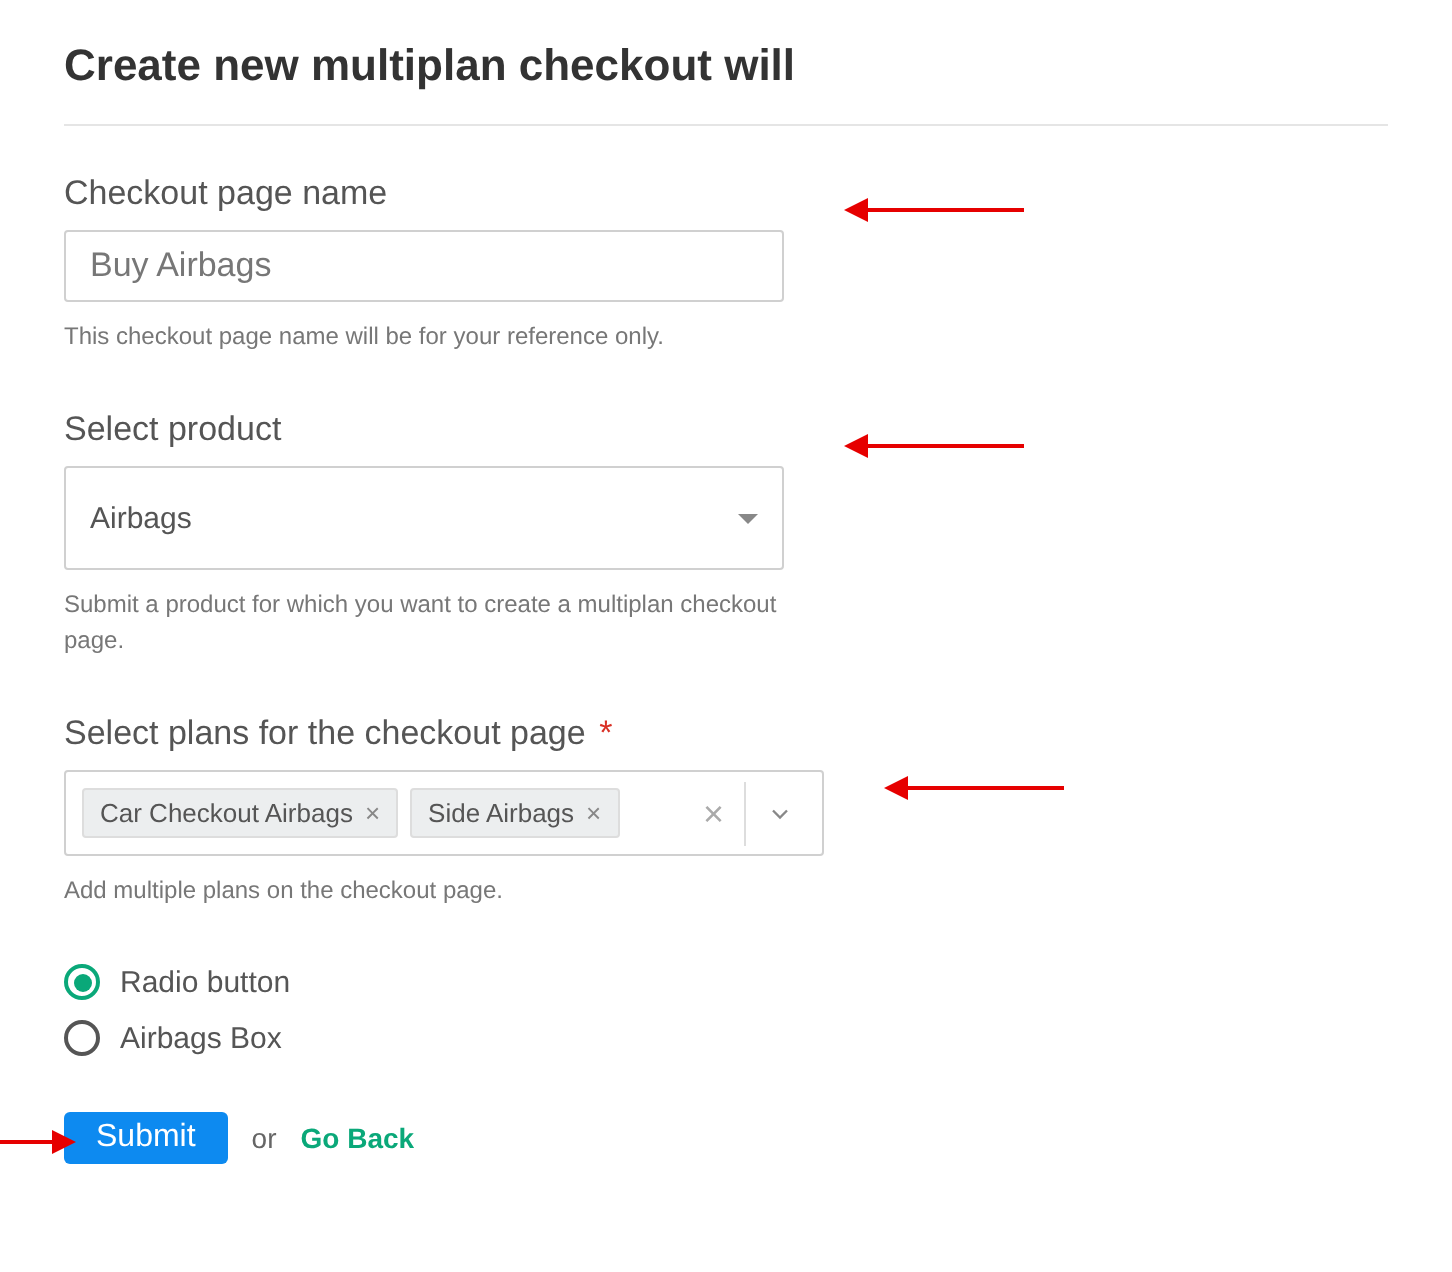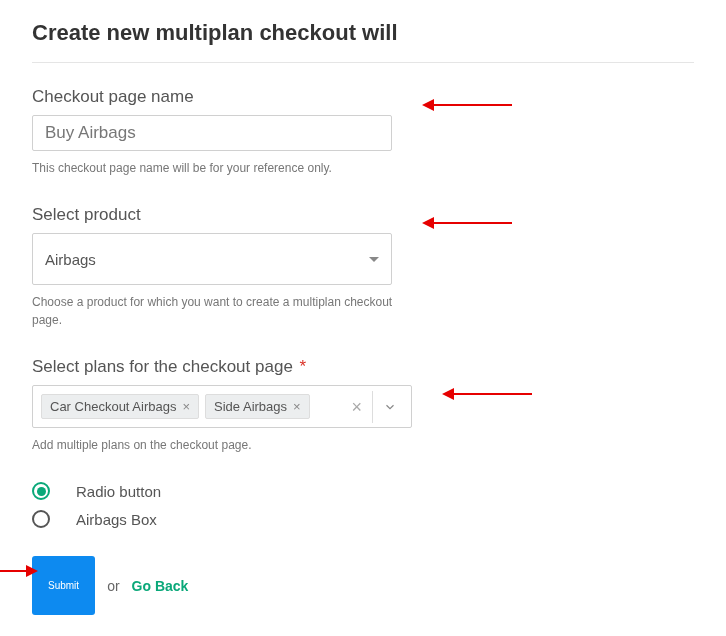--- a/index.html
+++ b/index.html
@@ -116,21 +116,21 @@
     .ms-toggle {
       padding: 0 10px;
       cursor: pointer;
       color: #888;
       display: flex;
       align-items: center;
     }
     .radio-option {
       display: flex;
       align-items: center;
-      gap: 26px;
+      gap: 10px;
       margin-bottom: 10px;
       cursor: pointer;
     }
     .radio-circle {
       width: 18px; height: 18px;
       border-radius: 50%;
       border: 2px solid #555;
       display: flex;
       align-items: center;
       justify-content: center;
@@ -151,22 +151,22 @@
       display: flex;
       align-items: center;
       gap: 12px;
       margin-top: 12px;
     }
     .btn-submit {
       background: #0d8af0;
       color: #fff;
       border: none;
       border-radius: 3px;
-      padding: 24px 16px;
-      font-size: 10px;
+      padding: 4px 16px;
+      font-size: 16px;
       cursor: pointer;
     }
     .or-text { font-size: 14px; color: #666; }
     .go-back {
       color: #0aa879;
       font-size: 14px;
       cursor: pointer;
       font-weight: 700;
     }
     .arrow-row { position: relative; }
@@ -215,21 +215,21 @@
   <div class="help-text">This checkout page name will be for your reference only.</div>
   <div class="red-arrow arrow-1"></div>
 </div>
 
 <div class="form-group arrow-row">
   <label class="field-label">Select product</label>
   <div class="select-wrap">
     <span>Airbags</span>
     <span class="caret-down"></span>
   </div>
-  <div class="help-text">Choose a product for which you want to create a multiplan checkout page.</div>
+  <div class="help-text">Submit a product for which you want to create a multiplan checkout page.</div>
   <div class="red-arrow arrow-2"></div>
 </div>
 
 <div class="form-group arrow-row">
   <label class="field-label">
     <span>Select plans for the checkout page</span>
     <span class="required-star">*</span>
   </label>
   <div class="multiselect">
     <div class="chips-area">

